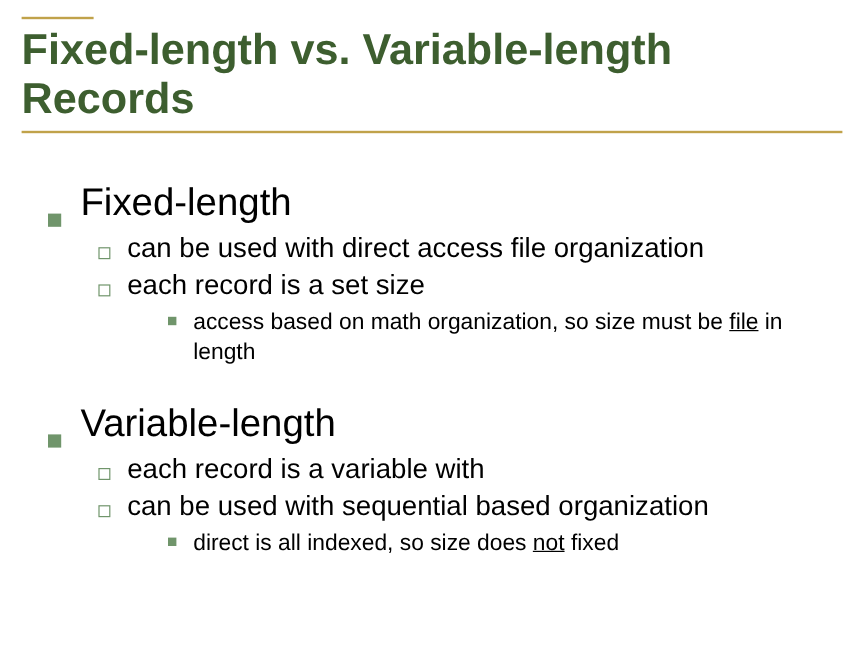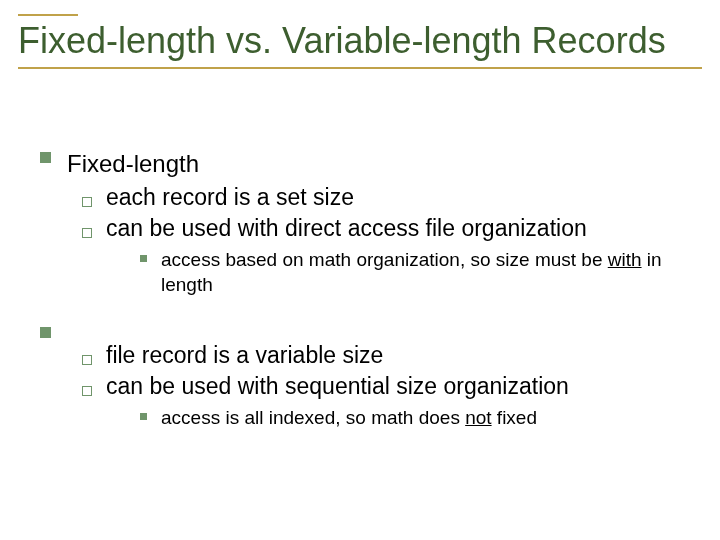--- a/index.html
+++ b/index.html
@@ -27,39 +27,39 @@
   .title-rule-top {
     height: 2px;
     background: #c0a24a;
     width: 60px;
     margin-bottom: 2px;
   }
   .title {
     font-size: 36px;
     line-height: 1.15;
     color: #3d5e2f;
-    font-weight: 400;
+    font-weight: 700;
     padding-top: 2px;
     padding-bottom: 6px;
   }
   .title-rule-bottom {
     height: 2px;
     background: #c0a24a;
     width: 100%;
   }
   .body {
     position: absolute;
     left: 40px;
     top: 140px;
     right: 30px;
   }
   .lvl1 {
     display: flex;
-    align-items: flex-start;
-    font-size: 24px;
+    align-items: flex-end;
+    font-size: 32px;
     margin: 10px 0 6px 0;
   }
   .lvl2 {
     display: flex;
     align-items: baseline;
     font-size: 23px;
     margin: 4px 0 4px 42px;
   }
   .lvl3 {
     display: flex;
@@ -117,47 +117,48 @@
   </div>
 
   <div class="body">
 
     <div class="lvl1">
       <span class="bullet-sq"></span>
       <span>Fixed-length</span>
     </div>
     <div class="lvl2">
       <span class="bullet-sq-sm"></span>
-      <span>each record is a set size</span>
+      <span>can be used with direct access file organization</span>
     </div>
     <div class="lvl2">
       <span class="bullet-sq-sm"></span>
-      <span>can be used with direct access file organization</span>
+      <span>each record is a set size</span>
     </div>
     <div class="lvl3">
       <span class="bullet-sq-xs"></span>
       <span>
-        <span>access based on math organization, so size must be </span><span class="u">with</span><span> in length</span>
+        <span>access based on math organization, so size must be </span><span class="u">file</span><span> in length</span>
       </span>
     </div>
 
     <div class="section-gap"></div>
 
     <div class="lvl1">
       <span class="bullet-sq"></span>
+      <span>Variable-length</span>
     </div>
     <div class="lvl2">
       <span class="bullet-sq-sm"></span>
-      <span>file record is a variable size</span>
+      <span>each record is a variable with</span>
     </div>
     <div class="lvl2">
       <span class="bullet-sq-sm"></span>
-      <span>can be used with sequential size organization</span>
+      <span>can be used with sequential based organization</span>
     </div>
     <div class="lvl3">
       <span class="bullet-sq-xs"></span>
       <span>
-        <span>access is all indexed, so math does </span><span class="u">not</span><span> fixed</span>
+        <span>direct is all indexed, so size does </span><span class="u">not</span><span> fixed</span>
       </span>
     </div>
 
   </div>
 </div>
 
 </body></html>

